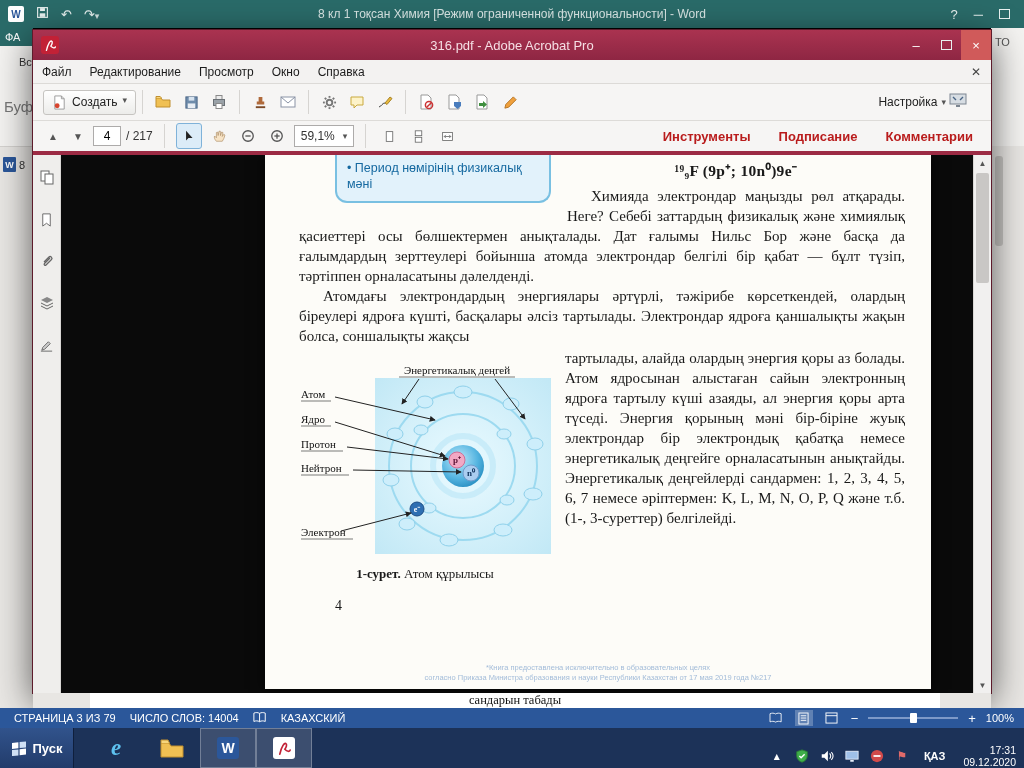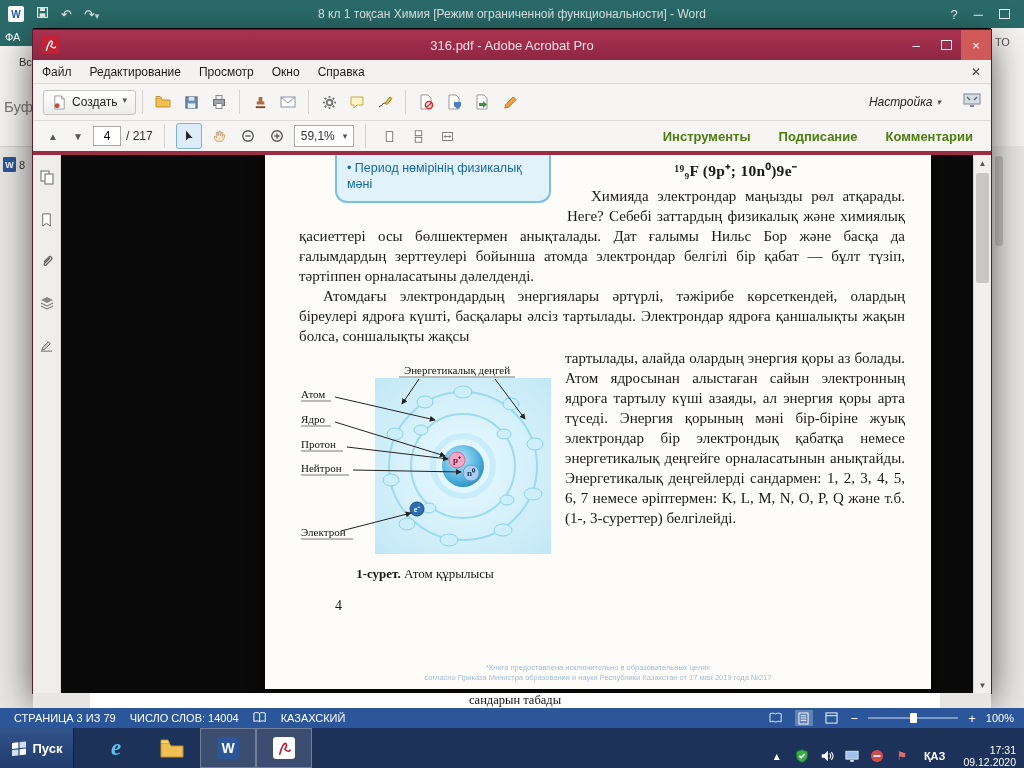--- a/index.html
+++ b/index.html
@@ -35,30 +35,30 @@
   .acro-ctrls{margin-left:auto;display:flex;z-index:1;height:100%;}
   .acro-ctrl{width:30px;height:100%;display:flex;align-items:center;justify-content:center;color:#fff;font-size:13px;}
   .acro-ctrl.close{background:#d05a5a;}
   .acro-menu{height:23px;flex:0 0 23px;background:#f3f2f1;border-bottom:1px solid #dcdad7;display:flex;align-items:center;font-size:12px;color:#1c1c1c;}
   .menu-item{padding:0 9px;}
   .menu-x{margin-left:auto;margin-right:10px;color:#444;font-size:12px;}
   .acro-tools{height:36px;flex:0 0 36px;display:flex;align-items:center;background:#f6f5f4;border-bottom:1px solid #dddbd8;}
   .create-btn{display:flex;align-items:flex-start;gap:5px;margin-left:10px;padding:4px 8px;background:linear-gradient(#ffffff,#ececea);border:1px solid #c6c4c1;border-radius:3px;font-size:12px;color:#222;}
   .tsep{width:1px;height:24px;background:#d6d4d1;margin:0 6px;}
   .tbtn{width:26px;height:26px;display:flex;align-items:center;justify-content:center;border-radius:3px;margin:0 1px;}
-  .tools-right{margin-left:auto;display:flex;align-items:center;gap:22px;margin-right:10px;font-style:italic;}
+  .tools-right{margin-left:auto;display:flex;align-items:center;gap:3px;margin-right:24px;}
   .settings-btn{font-size:12px;color:#222;display:flex;gap:4px;align-items:center;}
   .caret{font-size:9px;color:#555;}
   .acro-nav{height:30px;flex:0 0 30px;display:flex;align-items:center;background:#f6f5f4;gap:5px;font-size:12px;color:#333;padding-left:10px;}
   .navbtn{width:20px;height:20px;display:flex;align-items:center;justify-content:center;color:#555;font-size:10px;}
   .pg-input{width:26px;height:18px;border:1px solid #adabaa;background:#fff;text-align:center;font-size:12px;font-family:"Liberation Sans",sans-serif;padding:0;}
   .toolbox{width:24px;height:24px;display:flex;align-items:center;justify-content:center;border-radius:3px;}
   .tool-active{border:1px solid #7fb2d9;background:#dcecf8;}
   .zoom-box{display:flex;align-items:center;gap:8px;border:1px solid #adabaa;background:#fff;height:20px;padding:0 6px;}
-  .nav-right{margin-left:auto;display:flex;gap:28px;margin-right:18px;font-weight:700;color:#4d7c0f;font-size:13px;}
+  .nav-right{margin-left:auto;display:flex;gap:28px;margin-right:18px;font-weight:700;color:#b91c1c;font-size:13px;}
   .acro-accent{height:4px;flex:0 0 4px;background:#9c2b44;}
   .acro-body{flex:1;display:flex;min-height:0;}
   .acro-side{width:27px;flex:0 0 27px;background:#efeeec;border-right:1px solid #d9d7d4;display:flex;flex-direction:column;align-items:center;padding-top:12px;gap:22px;}
   .sbtn{width:20px;height:20px;display:flex;align-items:center;justify-content:center;}
   .canvas{flex:1;background:#0a0a0a;position:relative;overflow:hidden;}
   .acro-scroll{width:17px;flex:0 0 17px;background:#f1f0ef;border-left:1px solid #dad8d5;position:relative;}
   .sc-up,.sc-down{position:absolute;left:0;width:100%;height:16px;display:flex;align-items:center;justify-content:center;color:#555;font-size:8px;}
   .sc-up{top:0;} .sc-down{bottom:0;}
   .sc-thumb{position:absolute;top:18px;left:2px;right:2px;height:110px;background:#c9c7c5;border-radius:2px;}
 

